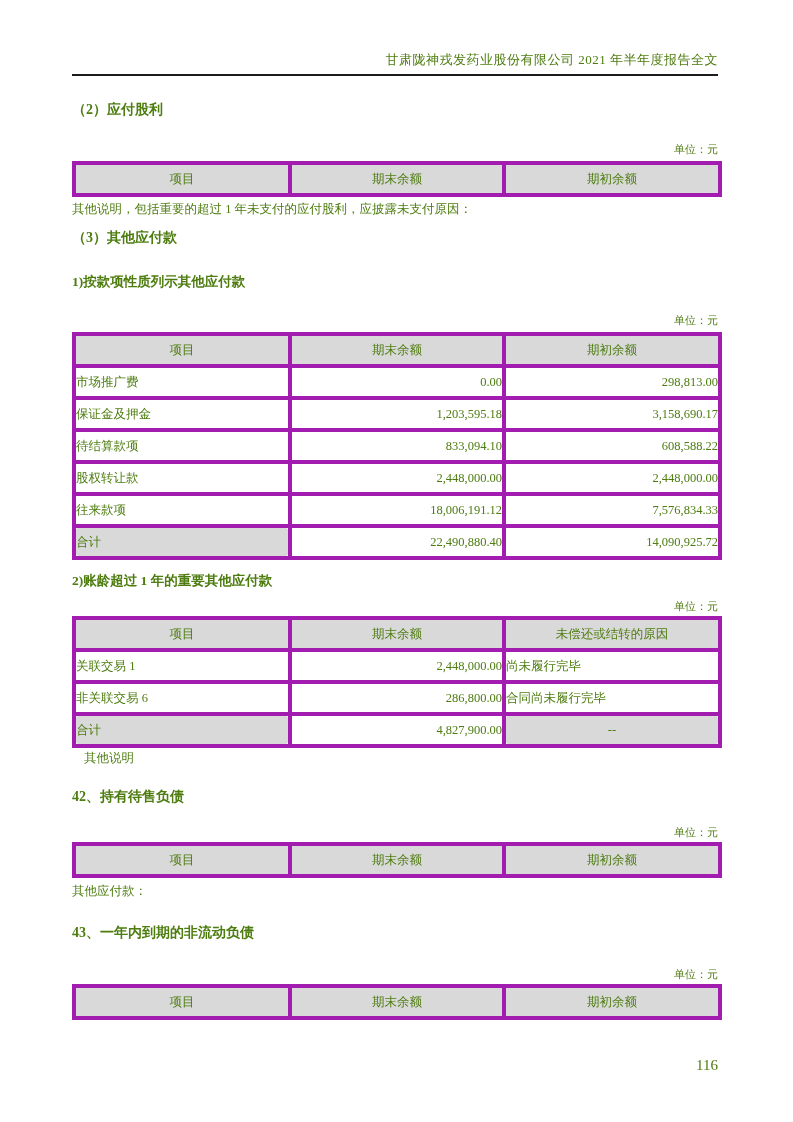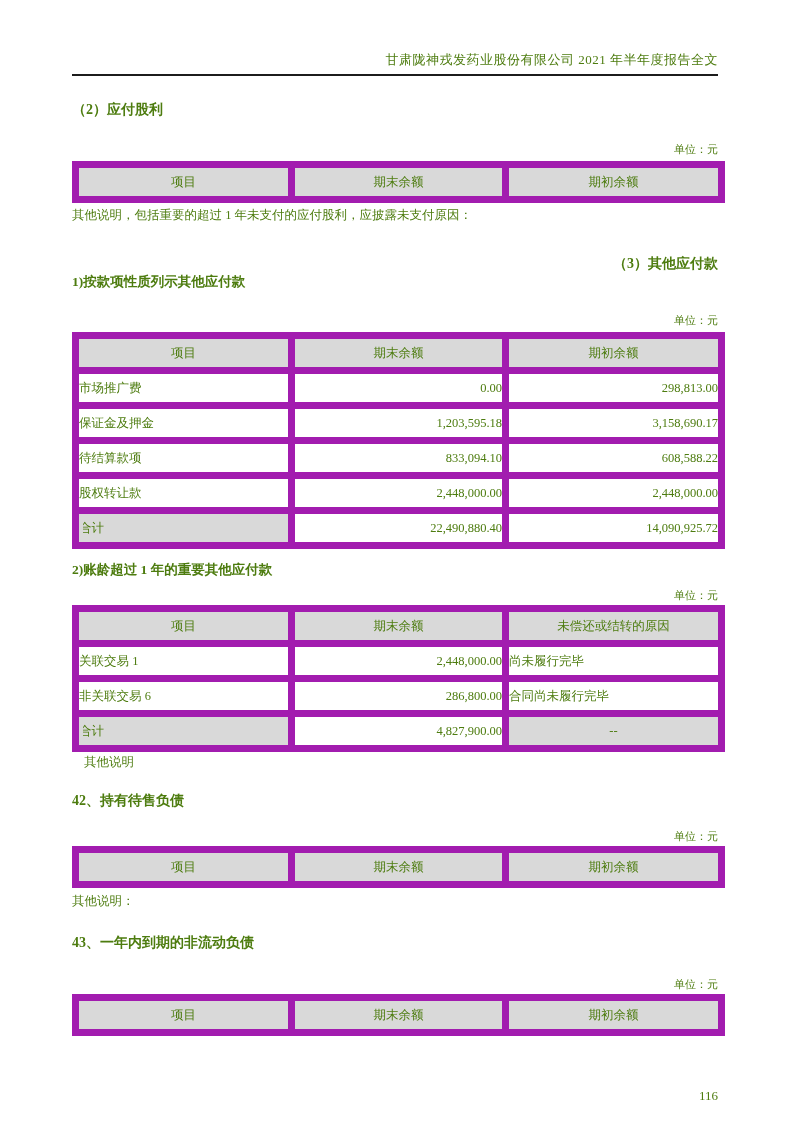--- a/index.html
+++ b/index.html
@@ -33,21 +33,21 @@
   .unit { font-size: 11px; line-height: 16px; text-align: right; }
   .note { font-size: 12.5px; line-height: 16px; }
 
   table.tbl {
     border-collapse: collapse;
     table-layout: fixed;
     width: 646px;
     border: 2px solid #2a2a2a;
   }
   table.tbl td {
-    border: 7px solid #a21caf;
+    border: 4px solid #a21caf;
     height: 28px;
     font-size: 12.5px;
     vertical-align: middle;
     padding: 0;
     overflow: hidden;
     white-space: nowrap;
   }
   col.w1 { width: 216px; }
   col.w2 { width: 214px; }
   col.w3 { width: 216px; }
@@ -56,41 +56,41 @@
   td.c-item { text-align: left; padding-left: 6px; }
   td.c-num  { text-align: right; padding-right: 3px; }
   td.c-reason { text-align: left; padding-left: 3px; }
   td.c-center { text-align: center; }
   td.cell-gray { background: #d9d9d9; border-radius: 9px; }
 
   .mt-h2a { margin-top: 25px; }
   .mt-unit1 { margin-top: 22px; }
   .mt-tblA { margin-top: 4px; }
   .mt-note1 { margin-top: 4px; }
-  .mt-h3 { margin-top: 32px; text-align: right; }
-  .mt-sub1 { }
+  .mt-h3 { margin-top: 12px; }
+  .mt-sub1 { margin-top: 26px; }
   .mt-unit2 { margin-top: 21px; }
   .mt-tblB { margin-top: 4px; }
   .mt-sub2 { margin-top: 12px; }
   .mt-unit3 { margin-top: 8px; }
   .mt-tblC { margin-top: 2px; }
   .mt-note2 { margin-top: 2px; margin-left: 12px; }
   .mt-h42 { margin-top: 22px; }
   .mt-unit4 { margin-top: 18px; }
   .mt-tblD { margin-top: 2px; }
   .mt-note3 { margin-top: 5px; }
   .mt-h43 { margin-top: 25px; }
   .mt-unit5 { margin-top: 24px; }
   .mt-tblE { margin-top: 2px; }
 
   .pagenum {
     position: absolute;
-    top: 1088px;
+    top: 1057px;
     right: 75px;
-    font-size: 13px;
+    font-size: 15px;
   }
 </style>
 </head>
 <body>
 
 <div class="page">
   <div class="content">
 
     <div class="doc-header">
       <div class="doc-title">甘肃陇神戎发药业股份有限公司 2021 年半年度报告全文</div>
@@ -144,20 +144,25 @@
         <td class="c-item">待结算款项</td>
         <td class="c-num">833,094.10</td>
         <td class="c-num">608,588.22</td>
       </tr>
       <tr>
         <td class="c-item">股权转让款</td>
         <td class="c-num">2,448,000.00</td>
         <td class="c-num">2,448,000.00</td>
       </tr>
       <tr>
+        <td class="c-item">往来款项</td>
+        <td class="c-num">18,006,191.12</td>
+        <td class="c-num">7,576,834.33</td>
+      </tr>
+      <tr>
         <td class="c-item cell-gray">合计</td>
         <td class="c-num">22,490,880.40</td>
         <td class="c-num">14,090,925.72</td>
       </tr>
     </tbody>
       </table>
 
     <div class="h-sub mt-sub2">2)账龄超过 1 年的重要其他应付款</div>
     <div class="unit mt-unit3">单位：元</div>
     <table class="tbl mt-tblC">
@@ -200,21 +205,21 @@
           <col class="w3">
         </colgroup>
       <tbody>
           <tr class="head">
         <td>项目</td>
         <td>期末余额</td>
         <td>期初余额</td>
       </tr>
     </tbody>
       </table>
-    <div class="note mt-note3">其他说明：</div>
+    <div class="note mt-note3">其他应付款：</div>
 
     <div class="h-l1 mt-h43">43、一年内到期的非流动负债</div>
     <div class="unit mt-unit5">单位：元</div>
     <table class="tbl mt-tblE">
       <colgroup>
           <col class="w1">
           <col class="w2">
           <col class="w3">
         </colgroup>
       <tbody>

